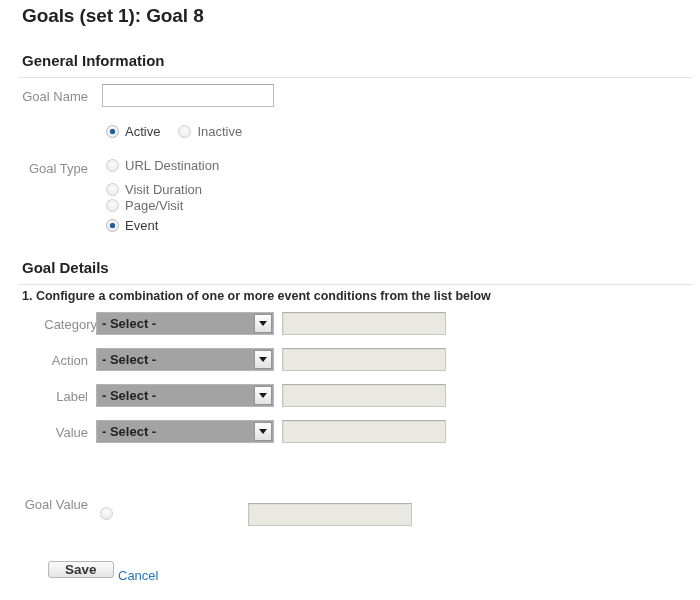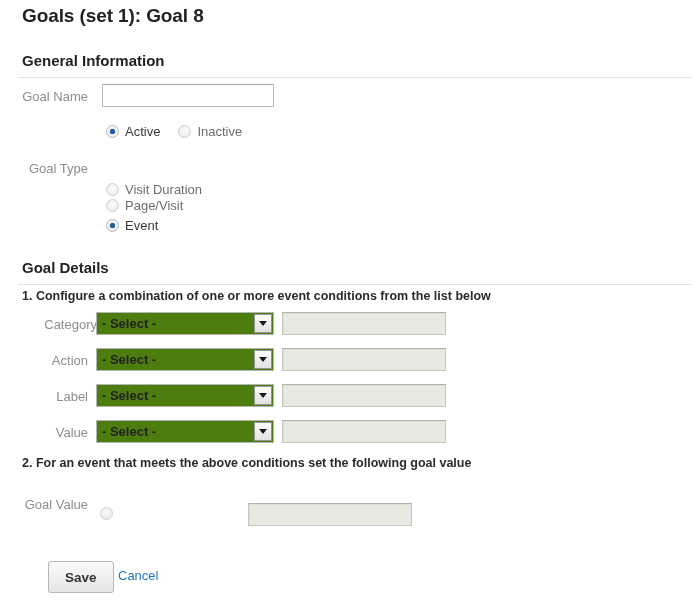--- a/index.html
+++ b/index.html
@@ -81,21 +81,21 @@
     border-top-color: #b2b2ac;
     box-shadow: inset 1px 1px 0 rgba(0,0,0,0.045);
   }
 
   
   .sel-wrap {
     position: absolute;
     box-sizing: border-box;
     height: 23px;
     border: 1px solid #b5b5b5;
-    background: #4d7c0f;
+    background: #a3a3a3;
     display: flex;
     align-items: stretch;
   }
   .sel-text {
     flex: 1 1 auto;
     display: flex;
     align-items: center;
     padding-left: 5px;
     font-size: 13px;
     color: #222222;
@@ -176,21 +176,21 @@
     font-weight: bold;
     white-space: nowrap;
   }
   .instr .num { font-weight: bold; }
   .instr .body { font-weight: bold; }
 
   
   .btn-save {
     position: absolute;
     box-sizing: border-box;
-    height: 32px;
+    height: 17px;
     padding: 0 16px;
     border: 1px solid #b6b6b6;
     border-radius: 3px;
     background: linear-gradient(to bottom, #fafafa 0%, #f1f1f1 50%, #e4e4e4 100%);
     font-family: "Liberation Sans", sans-serif;
     font-size: 13.5px;
     font-weight: bold;
     color: #353535;
     cursor: pointer;
     display: flex;
@@ -221,20 +221,24 @@
 
   <div class="radio-row" style="left:106px; top:124px;align-items:center;">
     <span class="radio checked"></span>
     <span class="radio-label">Active</span>
     <span class="radio dim" style="margin-left:18px;"></span>
     <span class="radio-label dim">Inactive</span>
   </div>
 
   <div class="flabel" style="left:0px; top:161px; width:88px;">Goal Type</div>
 
+  <div class="radio-row" style="left:106px; top:158px;">
+    <span class="radio dim"></span>
+    <span class="radio-label dim">URL Destination</span>
+  </div>
 
   <div class="radio-row" style="left:106px; top:182px;justify-content:center;">
     <span class="radio dim"></span>
     <span class="radio-label dim">Visit Duration</span>
   </div>
 
   <div class="radio-row" style="left:106px; top:198px;">
     <span class="radio dim"></span>
     <span class="radio-label dim">Page/Visit</span>
   </div>
@@ -281,24 +285,20 @@
 
   <div class="flabel" style="left:0px; top:425px; width:88px;">Value</div>
   <div class="sel-wrap" style="left:96px; top:420px; width:178px;">
     <div class="sel-text">- Select -</div>
     <div class="sel-btn">
         <span class="caret"></span>
       </div>
   </div>
   <input class="txt-input disabled" type="text" style="left: 282px; top: 420px; width: 164px; height: 23px;" disabled="" value="">
 
-  <div class="instr" style="top:456px;">
-    <span class="num">2. </span>
-    <span class="body">For an event that meets the above conditions set the following goal value</span>
-  </div>
 
   <div class="flabel" style="left:0px; top:497px; width:88px;">Goal Value</div>
 
 
   <div class="radio-row" style="left:100px; top:507px;">
     <span class="radio dim"></span>
   </div>
 
   <input class="txt-input disabled" type="text" style="left: 248px; top: 503px; width: 164px; height: 23px;" disabled="" value="">
 

